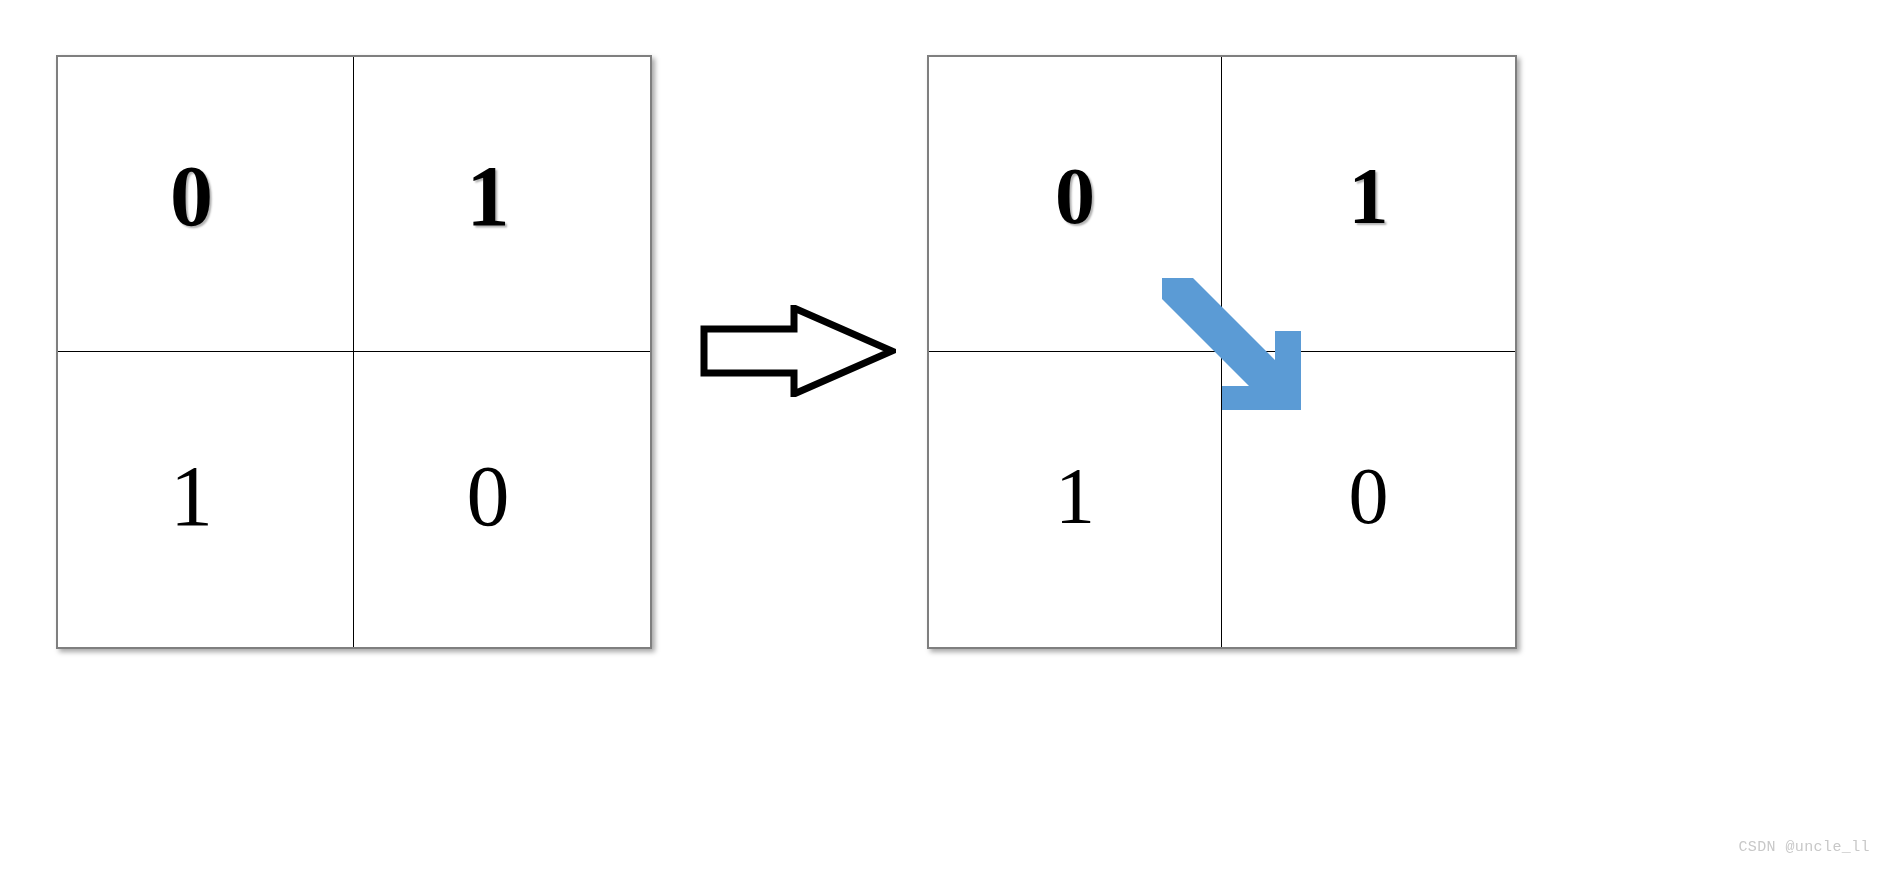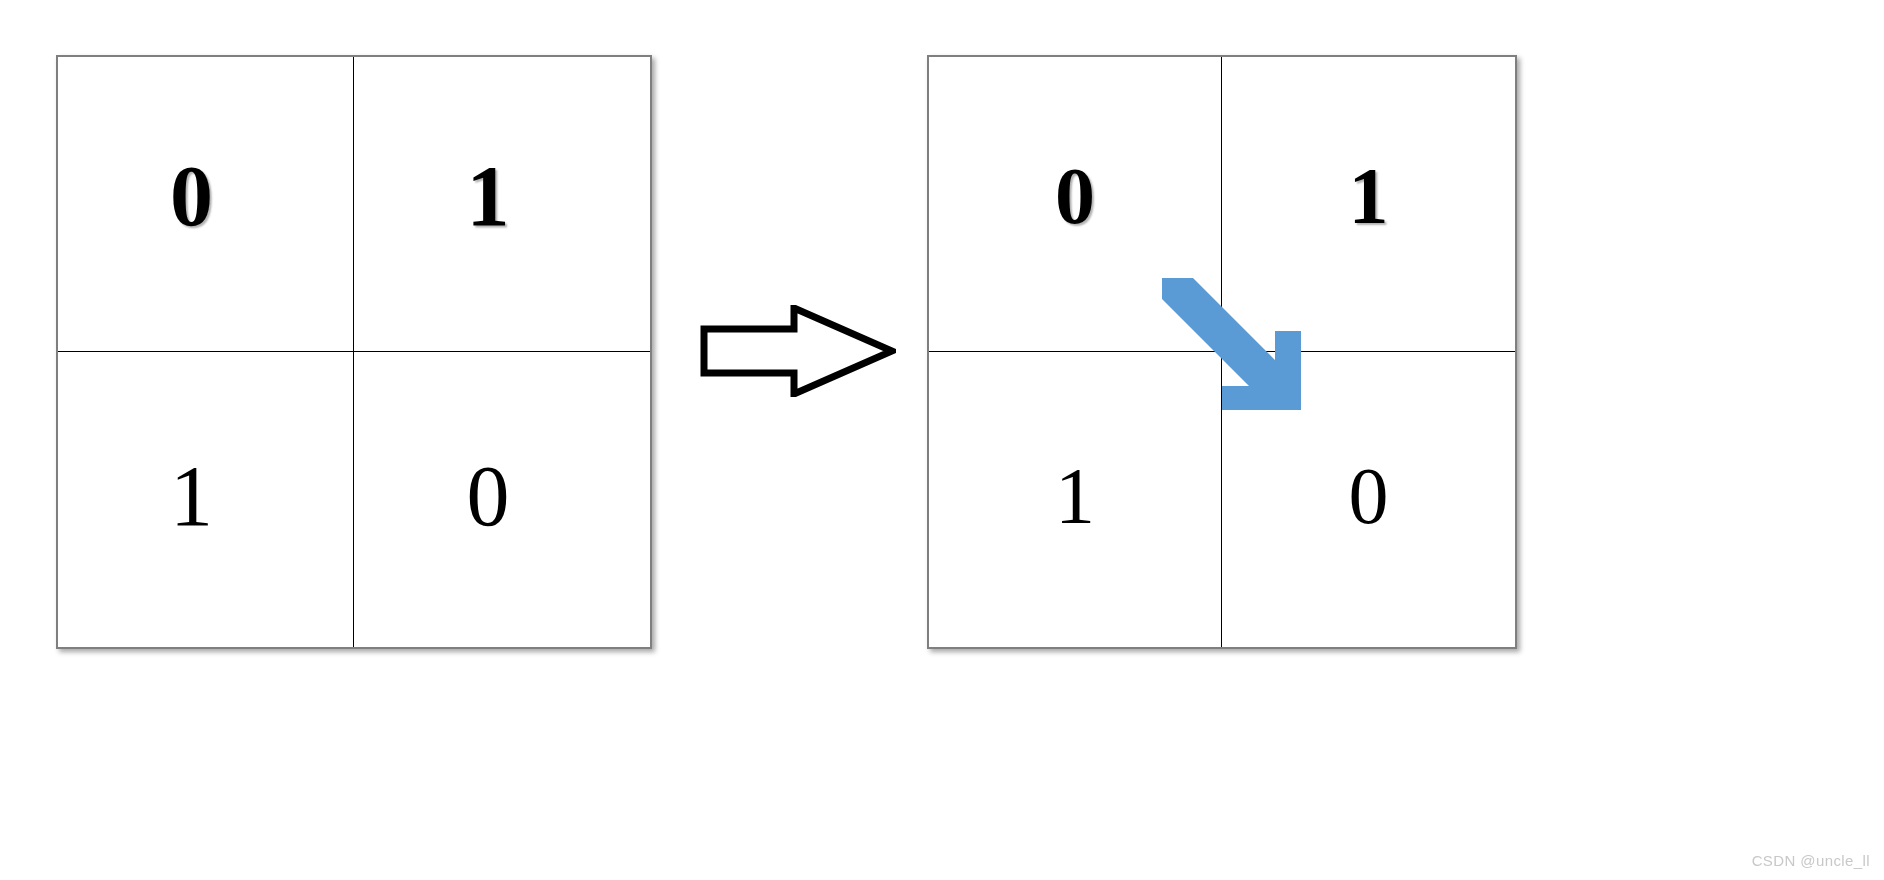--- a/index.html
+++ b/index.html
@@ -105,22 +105,22 @@
     width: 160px;
     height: 155px;
     pointer-events: none;
   }
   #diagonal-arrow svg { display: block; width: 100%; height: 100%; }
 
   
   #watermark {
     position: absolute;
     right: 14px;
-    bottom: 11px;
-    font-family: Liberation Sans, sans-serif;
+    bottom: 24px;
+    font-family: Liberation Mono, monospace;
     font-size: 15px;
     color: #c8c8c8;
     letter-spacing: 0.4px;
     white-space: nowrap;
   }
 </style>
 </head>
 <body>
 
 <div class="stage">

